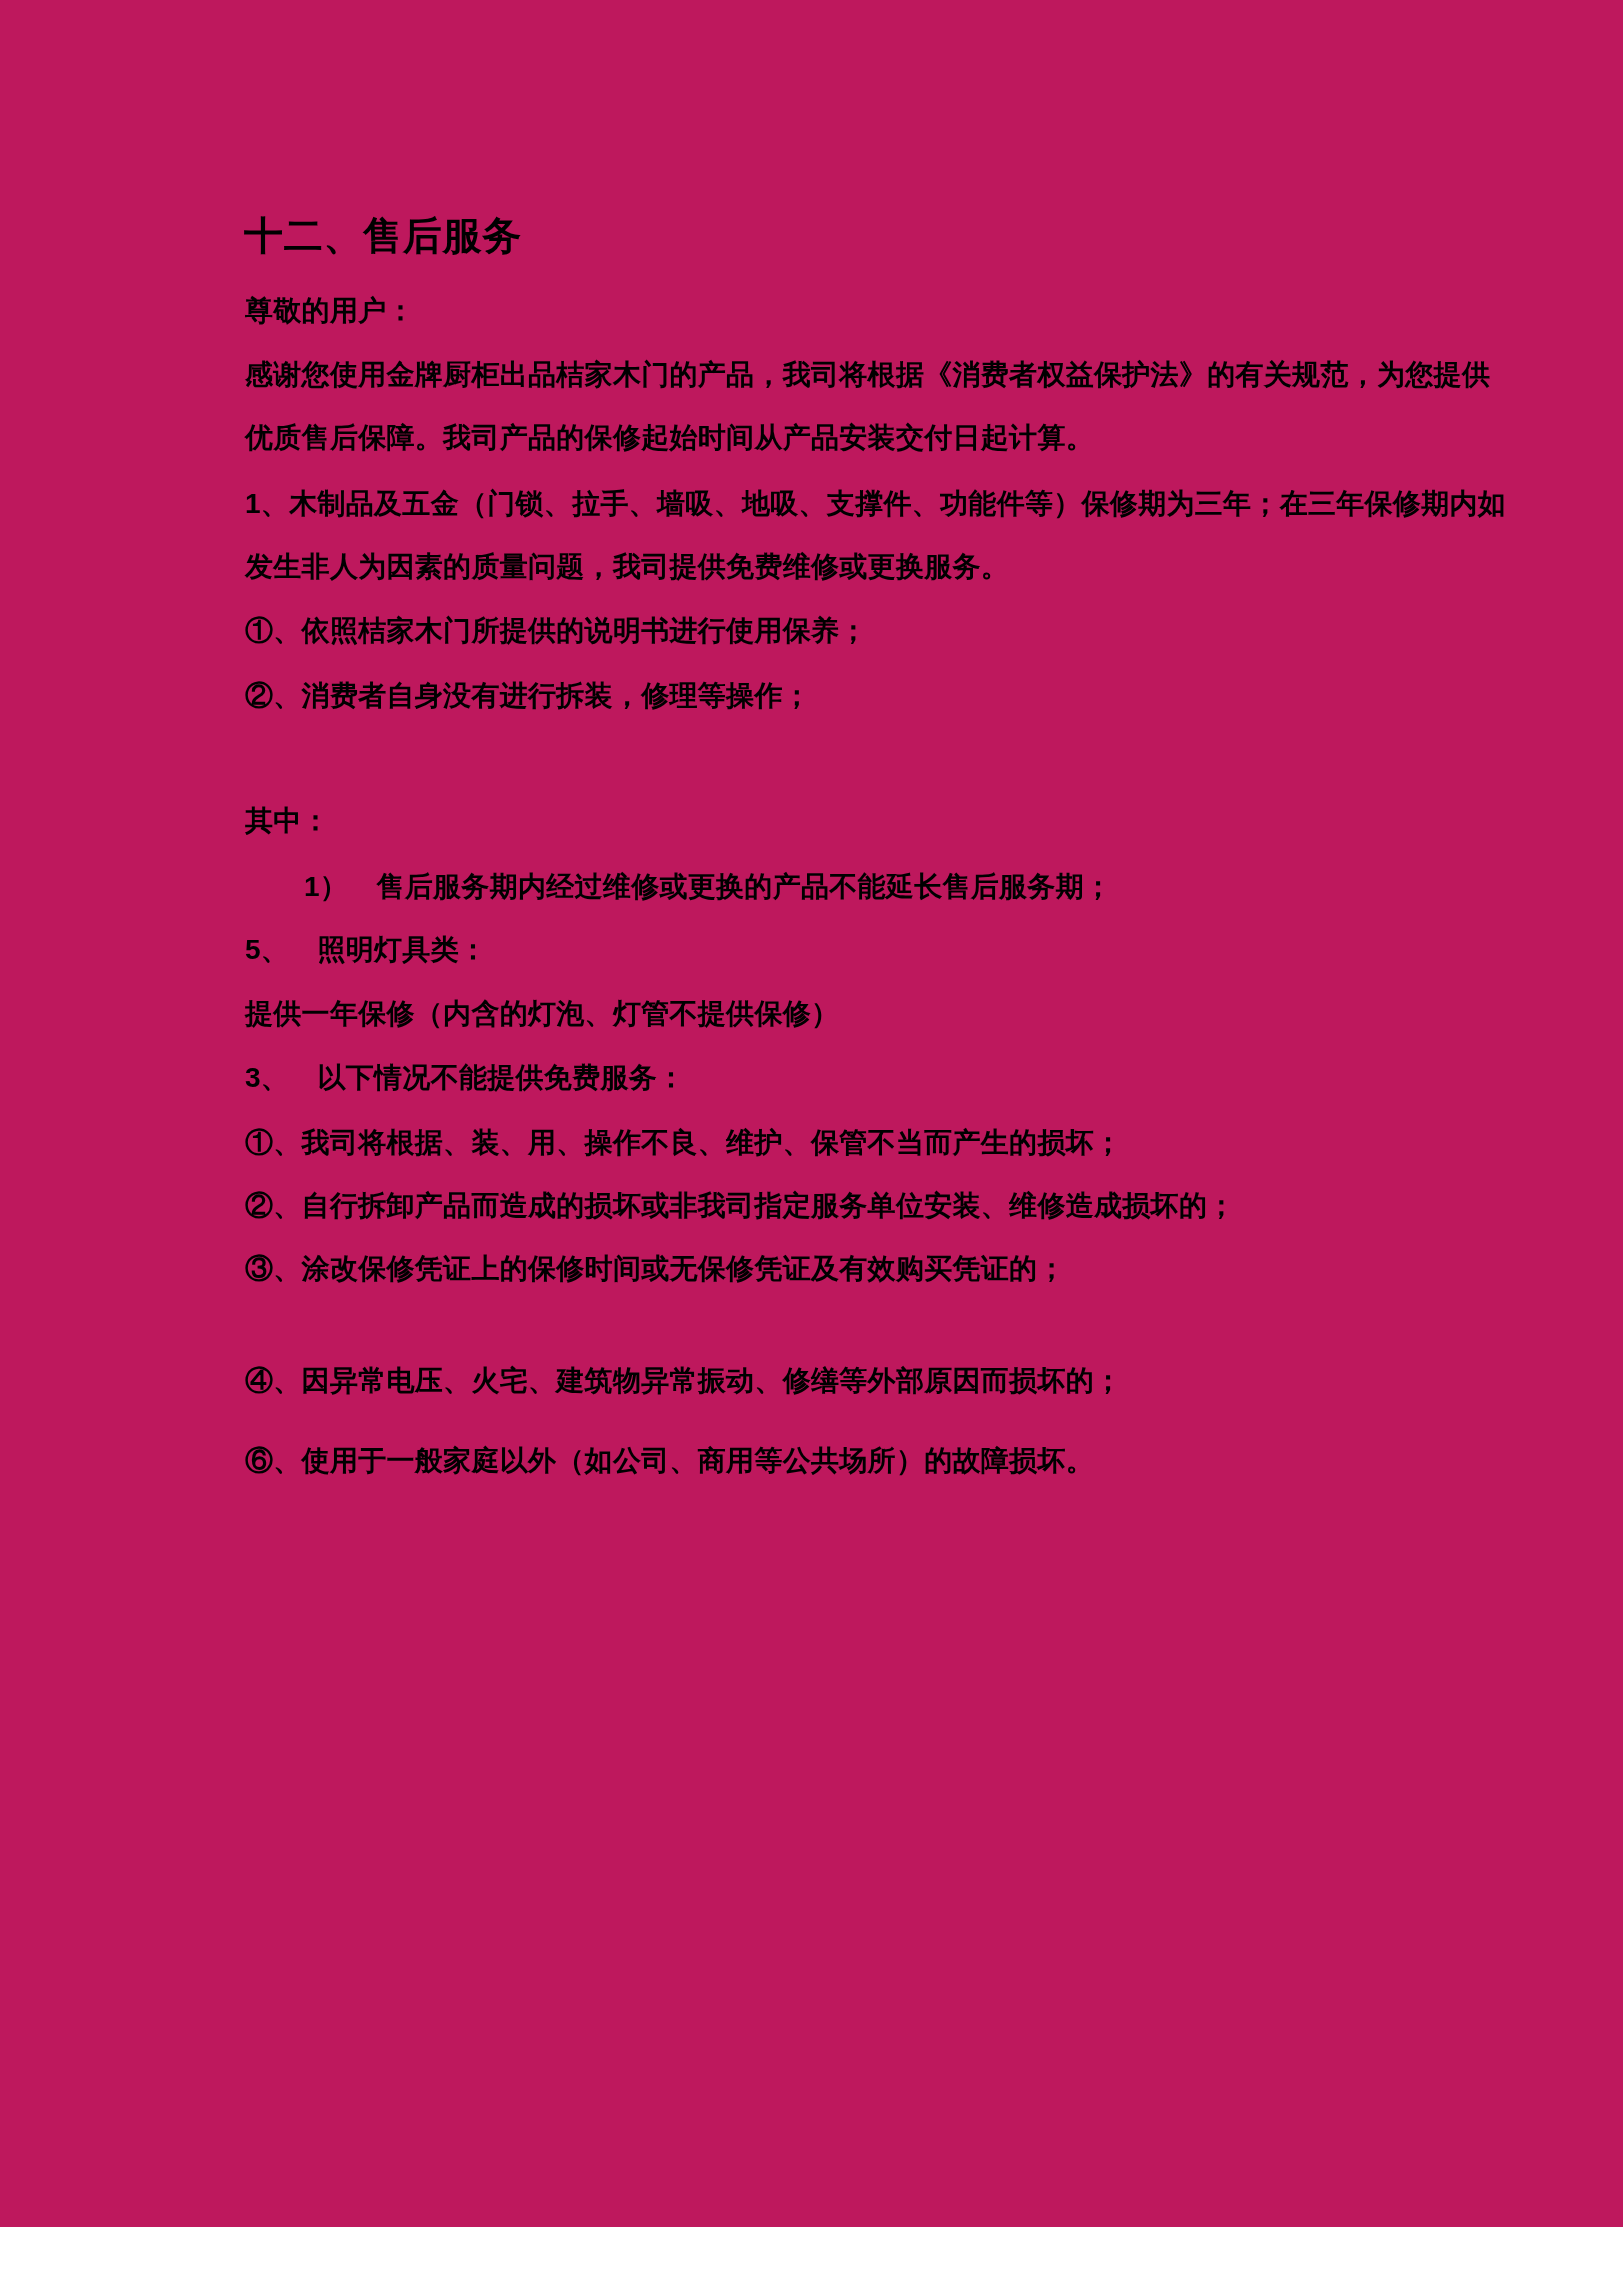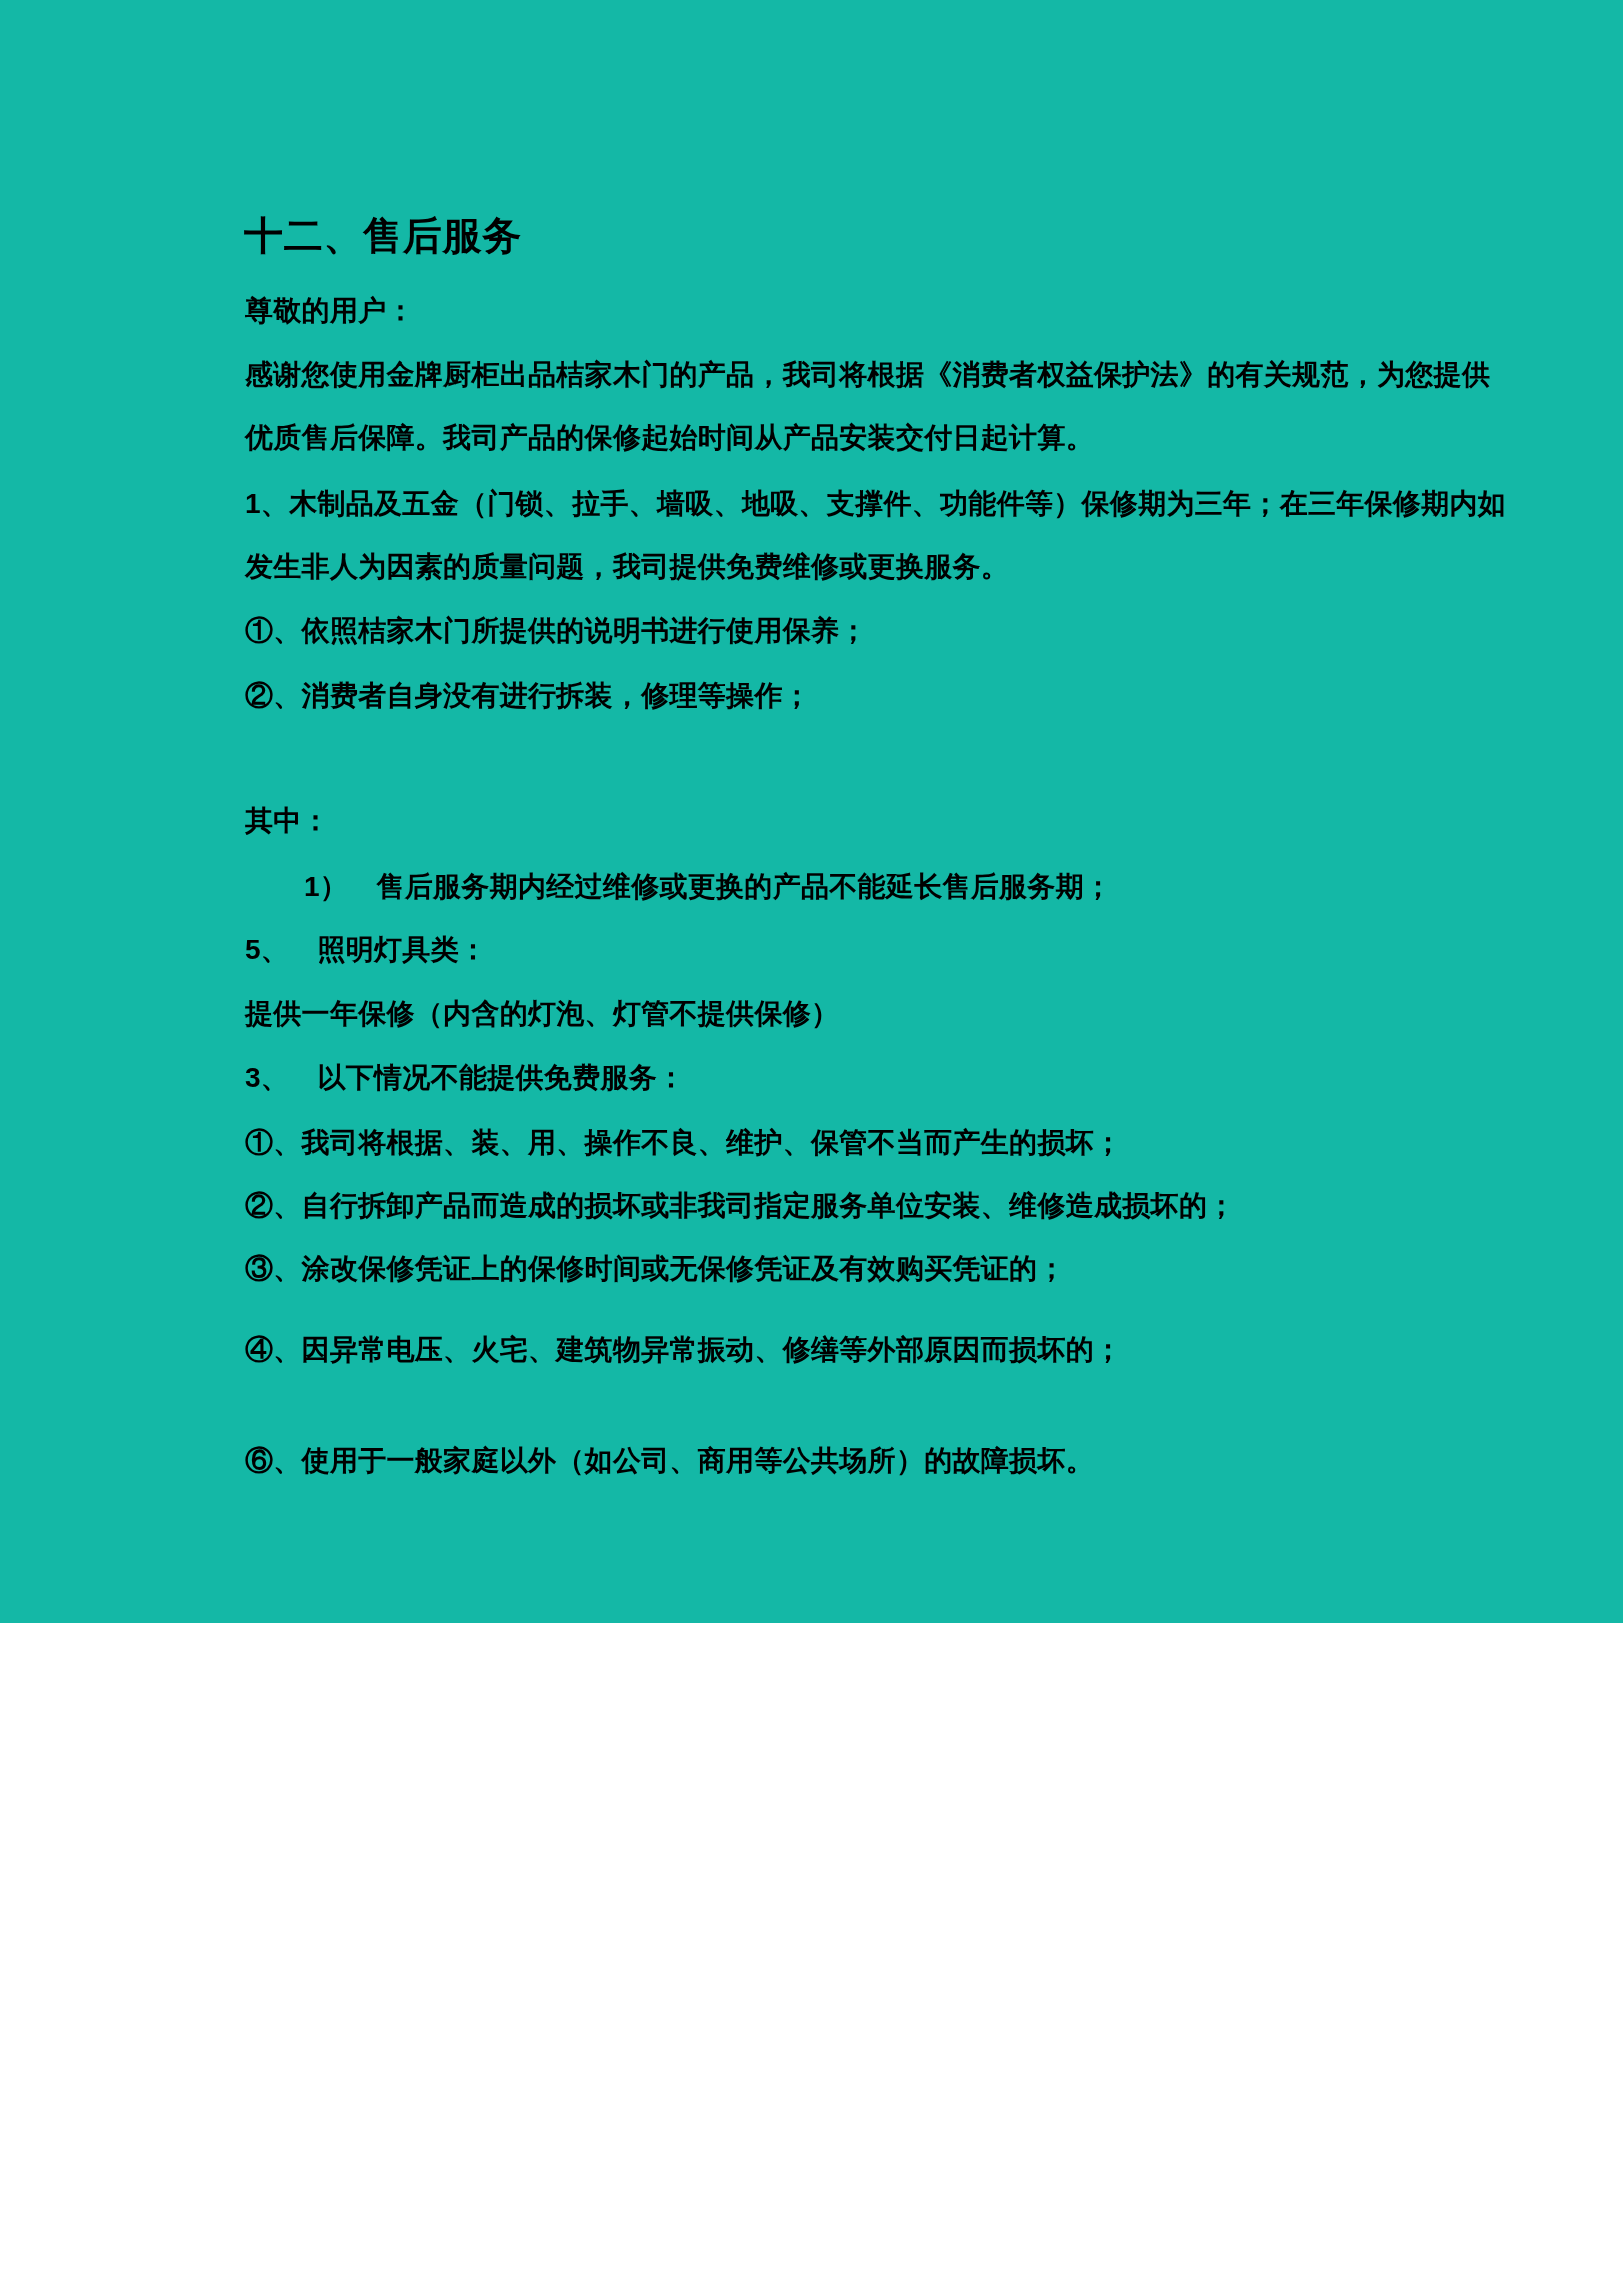--- a/index.html
+++ b/index.html
@@ -3,22 +3,22 @@
 <meta charset="utf-8">
 <style>
   html, body {
     margin: 0;
     padding: 0;
     background: #ffffff;
   }
   .page {
     position: relative;
     width: 1623px;
-    height: 1623px;
-    background: #14b8a6;
+    height: 2227px;
+    background: #be185d;
     color: #000000;
     font-family: "Liberation Sans", sans-serif;
     overflow: hidden;
   }
   .doc-title {
     position: absolute;
     left: 244px;
     top: 216px;
     margin: 0;
     font-size: 39px;
@@ -55,16 +55,16 @@
   <p class="line" style="top:614px">①、依照桔家木门所提供的说明书进行使用保养；</p>
   <p class="line" style="top:679px">②、消费者自身没有进行拆装，修理等操作；</p>
   <p class="line" style="top:804px">其中：</p>
   <p class="line indent-2" style="top:870px">1）　售后服务期内经过维修或更换的产品不能延长售后服务期；</p>
   <p class="line" style="top:933px">5、　照明灯具类：</p>
   <p class="line" style="top:997px">提供一年保修（内含的灯泡、灯管不提供保修）</p>
   <p class="line" style="top:1061px">3、　以下情况不能提供免费服务：</p>
   <p class="line" style="top:1126px">①、我司将根据、装、用、操作不良、维护、保管不当而产生的损坏；</p>
   <p class="line" style="top:1189px">②、自行拆卸产品而造成的损坏或非我司指定服务单位安装、维修造成损坏的；</p>
   <p class="line" style="top:1252px">③、涂改保修凭证上的保修时间或无保修凭证及有效购买凭证的；</p>
-  <p class="line" style="top:1333px">④、因异常电压、火宅、建筑物异常振动、修缮等外部原因而损坏的；</p>
+  <p class="line" style="top:1364px">④、因异常电压、火宅、建筑物异常振动、修缮等外部原因而损坏的；</p>
   <p class="line" style="top:1444px">⑥、使用于一般家庭以外（如公司、商用等公共场所）的故障损坏。</p>
 </div>
 
 
 </body></html>

